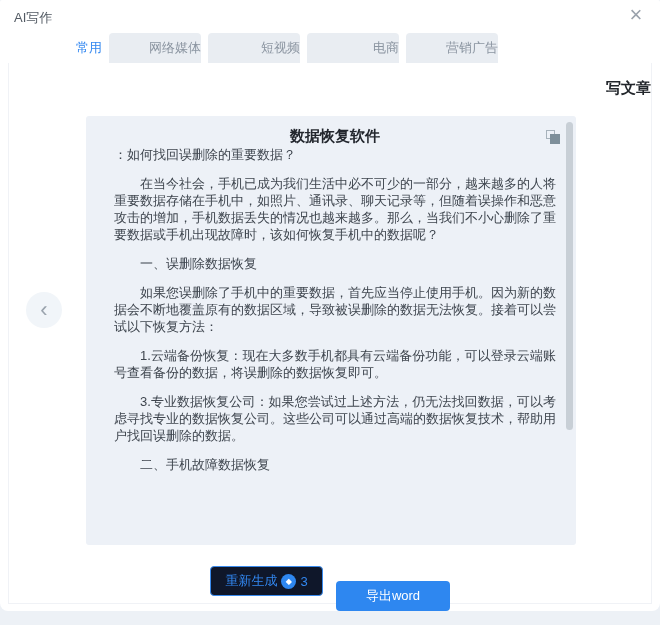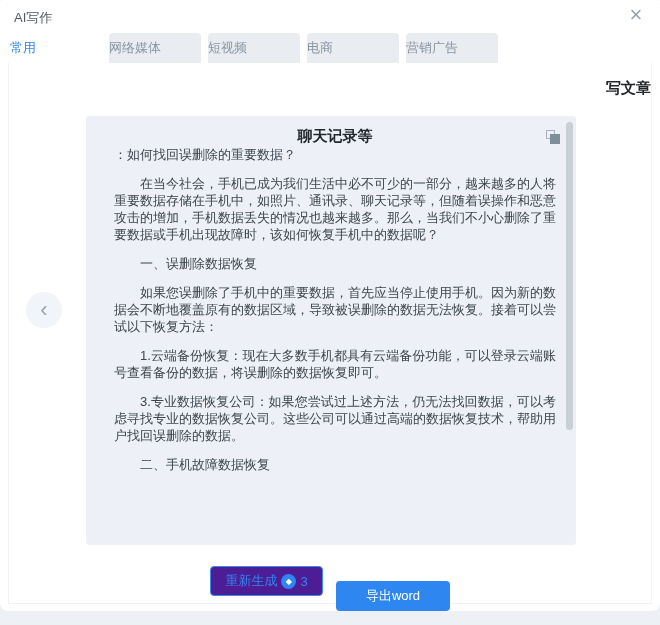--- a/index.html
+++ b/index.html
@@ -21,21 +21,21 @@
   }
   .hd-close {
     position: absolute; right: 10px; top: 2px;
     width: 28px; height: 28px; line-height: 26px; text-align: center;
     font-size: 22px; color: #9aa2ac; cursor: pointer;
   }
   
   .tabbar { position: absolute; left: 10px; top: 33px; height: 30px; display: flex; }
   .tab {
     width: 92px; height: 30px; margin-right: 7px;
-    display: flex; align-items: center; justify-content: flex-start;
+    display: flex; align-items: center; justify-content: flex-end;
     font-size: 13px; color: #8b95a1;
     background: #e9edf2; border-radius: 4px 4px 0 0; cursor: pointer;
   }
   .tab.active { background: #ffffff; color: #3287f0; }
   
   .panel {
     position: absolute; left: 8px; top: 63px; width: 644px; height: 541px;
     border: 1px solid #f0f2f6; border-top: none; background: #ffffff;
   }
   .page-heading {
@@ -93,21 +93,21 @@
   .btn-row {
     position: absolute; left: 0; top: 503px; width: 100%;
     display: flex; justify-content: center; gap: 13px;
   }
   .btn {
     height: 30px; border-radius: 4px; font-size: 13px;
     display: flex; align-items: center; justify-content: center;
     cursor: pointer;
   }
   .btn-outline {
-    width: 113px; background: #4c1d95;
+    width: 113px; background: #0f172a;
     border: 1px solid #3a8bee; color: #3287f0; gap: 4px;
   }
   .btn-fill { width: 114px; background: #2e87f0; color: #ffffff; border: none; margin-top: 15px; }
   .coin-icon {
     width: 15px; height: 15px; border-radius: 50%; background: #2e87f0;
     color: #ffffff; font-size: 8px; line-height: 15px; text-align: center;
     display: inline-block;
   }
   .bottom-strip {
     position: absolute; left: 0; bottom: 0; width: 660px; height: 14px;
@@ -139,21 +139,21 @@
       <span>营销广告</span>
     </div>
   </div>
 
   <div class="panel">
 
     <div class="page-heading">写文章</div>
 
     <div class="card">
       <div class="card-inner">
-        <div class="art-title">聊天记录等</div>
+        <div class="art-title">数据恢复软件</div>
         <div class="art-sub">：如何找回误删除的重要数据？</div>
         <div class="para">在当今社会，手机已成为我们生活中必不可少的一部分，越来越多的人将重要数据存储在手机中，如照片、通讯录、聊天记录等，但随着误操作和恶意攻击的增加，手机数据丢失的情况也越来越多。那么，当我们不小心删除了重要数据或手机出现故障时，该如何恢复手机中的数据呢？</div>
         <div class="para">一、误删除数据恢复</div>
         <div class="para">如果您误删除了手机中的重要数据，首先应当停止使用手机。因为新的数据会不断地覆盖原有的数据区域，导致被误删除的数据无法恢复。接着可以尝试以下恢复方法：</div>
         <div class="para">1.云端备份恢复：现在大多数手机都具有云端备份功能，可以登录云端账号查看备份的数据，将误删除的数据恢复即可。</div>
         <div class="para">3.专业数据恢复公司：如果您尝试过上述方法，仍无法找回数据，可以考虑寻找专业的数据恢复公司。这些公司可以通过高端的数据恢复技术，帮助用户找回误删除的数据。</div>
         <div class="para">二、手机故障数据恢复</div>
       </div>
       <div class="copy-icon">
         <div class="sq-back"></div>

